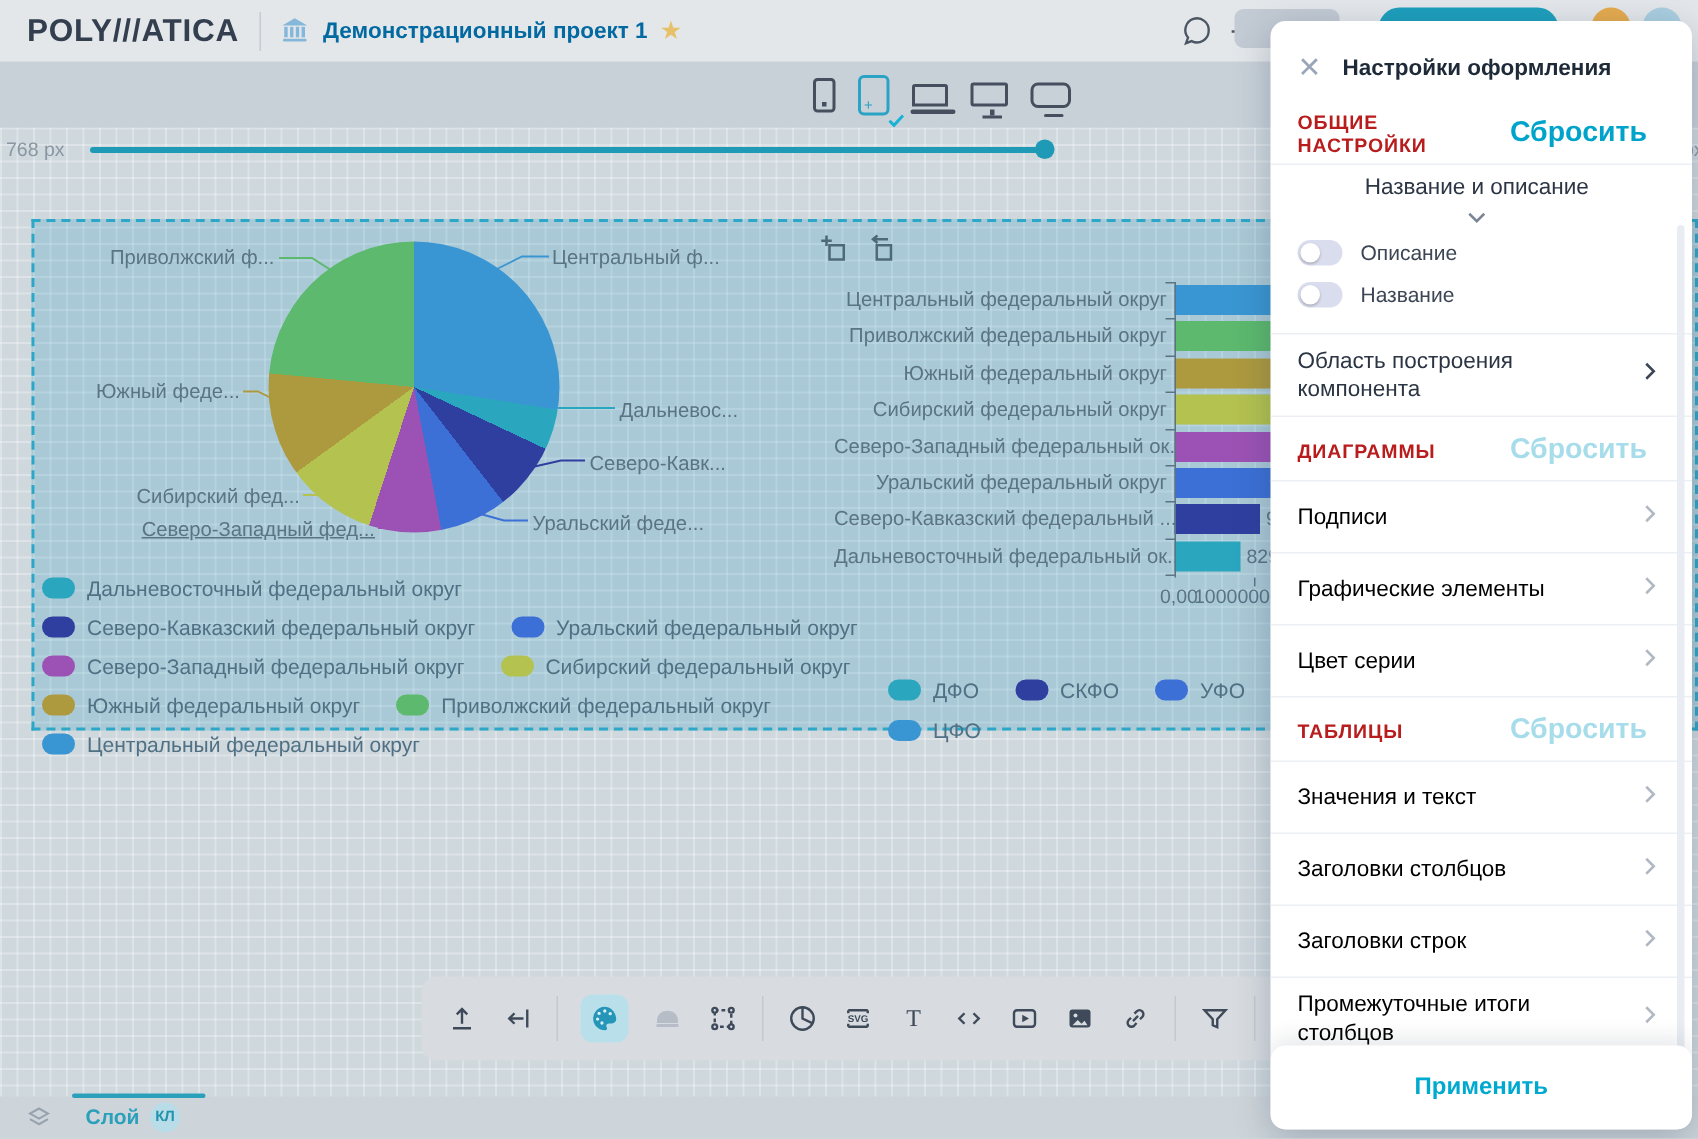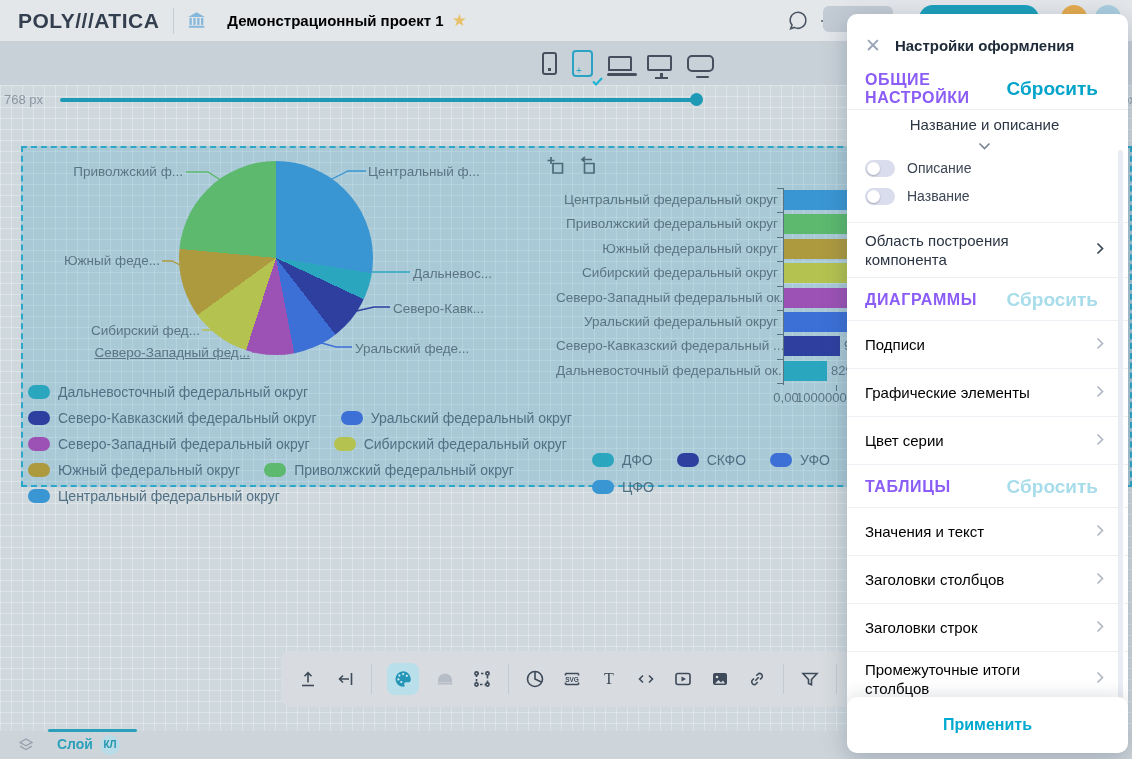--- a/index.html
+++ b/index.html
@@ -7,21 +7,21 @@
   body { font-family:"Liberation Sans", sans-serif; position:relative; background:#cfd8dd; }
 
   .stage { position:absolute; inset:0; width:1132px; height:759px; }
 
   
   .topbar { position:absolute; left:0; top:0; width:1132px; height:41px; background:#e4e7ea;
             display:flex; align-items:center; z-index:20; }
   .logo { font-size:21px; font-weight:bold; color:#333f4f; letter-spacing:.5px; margin-left:18px; }
   .tb-vdiv { width:1px; height:26px; background:#c6ccd3; margin:0 12px 0 14px; }
   .bank { width:21px; height:21px; margin-right:8px; }
-  .project-title { font-size:15px; font-weight:bold; color:#000000;margin-left:12px; }
+  .project-title { font-size:15px; font-weight:bold; color:#0369a1; }
   .star { color:#e7c169; font-size:17px; margin-left:8px; }
   .tb-icons { position:absolute; left:786px; top:9px; display:flex; gap:8px; }
   .tb-icons .icbtn { width:24px; height:24px; display:flex; align-items:center; justify-content:center; cursor:pointer; }
 
   
   .peek { position:absolute; z-index:30; }
   .peek-gray  { left:823px; top:6px;  width:70px;  height:26px; border-radius:6px;  background:#c3cbd4; }
   .peek-teal  { left:919px; top:5px;  width:120px; height:28px; border-radius:14px; background:#1d9fbc; }
   .peek-orange{ left:1061px; top:5px; width:26px;  height:26px; border-radius:50%;  background:#e6ab4d; }
   .peek-blue  { left:1095px; top:5px; width:26px;  height:26px; border-radius:50%;  background:#aacfe0; }
@@ -99,21 +99,21 @@
   .layer-badge { position:absolute; left:100px; top:4px; width:20px; height:20px; border-radius:50%; background:#b8dde8;
                  color:#2193ad; font-size:10px; font-weight:bold; text-align:center; line-height:20px; }
 
   
   .panel { position:absolute; left:847px; top:14px; width:281px; height:739px; background:#ffffff;
            border-radius:10px; box-shadow:0 6px 24px rgba(40,60,90,.28); z-index:40; overflow:hidden; }
   .p-header { display:flex; align-items:center; gap:14px; padding:22px 18px 12px 18px; }
   .p-close { font-size:19px; color:#9aa5ba; cursor:pointer; line-height:1; }
   .p-title { font-size:15px; font-weight:bold; color:#1e2a38; }
   .p-sec-head { display:flex; align-items:center; justify-content:space-between; padding:12px 30px 10px 18px; height:42px; }
-  .p-sec-title { font-size:16px; font-weight:bold; letter-spacing:.6px; color:#8b5cf6; }
+  .p-sec-title { font-size:13px; font-weight:bold; letter-spacing:.6px; color:#b91c1c; }
   .p-reset { font-size:19px; font-weight:bold; cursor:pointer; }
   .p-reset.on { color:#00a3c9; } .p-reset.off { color:#a7dcea; }
   .p-div { height:1px; background:#eceff4; }
   .p-row { display:flex; align-items:center; justify-content:space-between; min-height:47px; padding:8px 24px 8px 18px; cursor:pointer; }
   .p-row .lbl { font-size:15px; line-height:19px; max-width:210px; }
   .p-row.en .lbl { color:#2b3544; } .p-row.dis .lbl { color:#000000; }
   .p-collapse { padding:6px 24px 12px 18px; }
   .p-collapse-head { display:flex; align-items:center; justify-content:space-between; height:38px; cursor:pointer;flex-direction:column; }
   .p-collapse-head .lbl { font-size:15px; color:#2b3544; }
   .toggle-row { display:flex; align-items:center; gap:12px; height:28px; cursor:pointer; }

